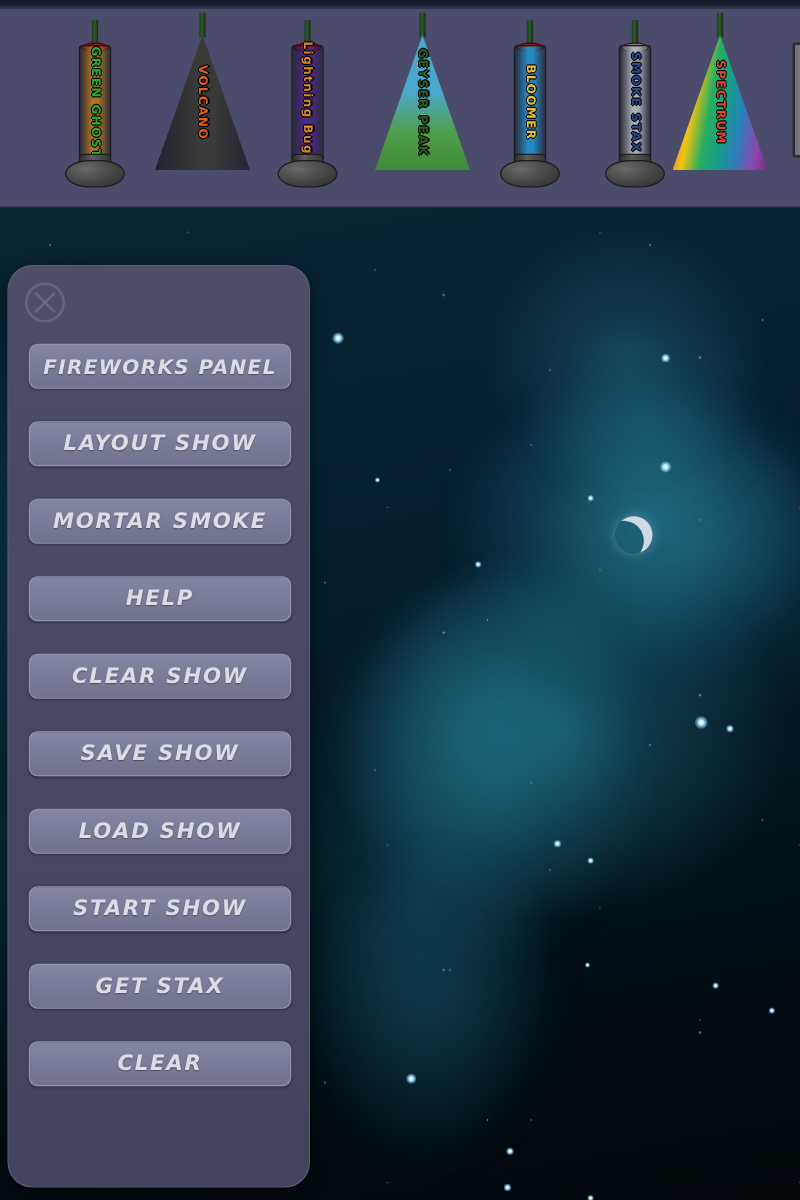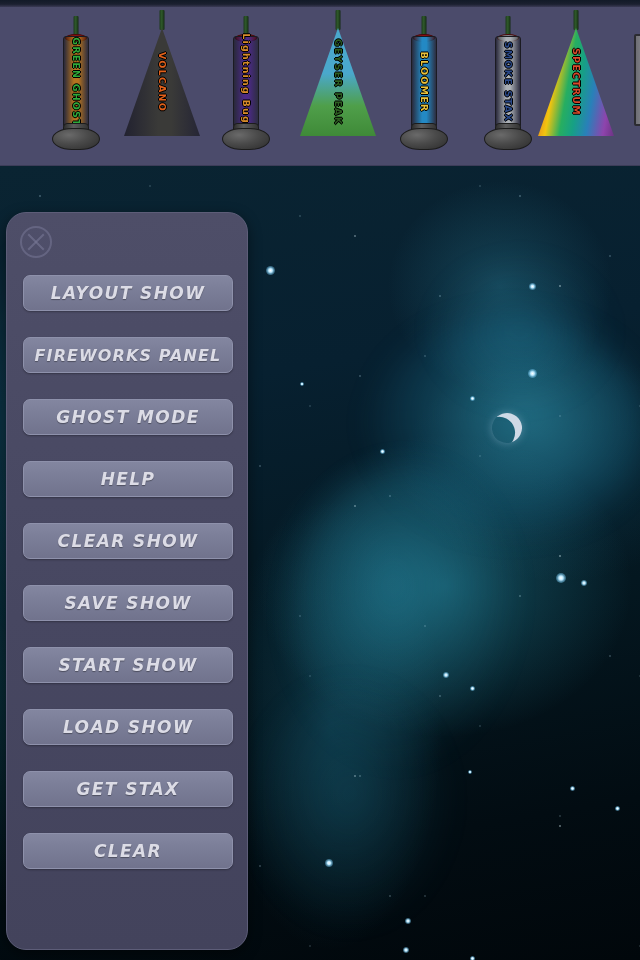--- a/index.html
+++ b/index.html
@@ -268,43 +268,43 @@
     <div class="bigstar" style="left:615px; top:640px; width:5px; height:5px;"></div>
     <div class="bigstar" style="left:468px; top:604px; width:4px; height:4px;"></div>
     <div class="bigstar" style="left:300px; top:216px; width:4px; height:4px;"></div>
 
     <div class="moon" style="left:492px; top:247px;"></div>
   </div>
 
   <div class="panel">
     <div class="closebtn"></div>
     <div class="menu" id="menu-list">
-        <div class="mbtn">
-          <span>LAYOUT SHOW</span>
-        </div>
         <div class="mbtn small">
           <span>FIREWORKS PANEL</span>
         </div>
         <div class="mbtn">
-          <span>GHOST MODE</span>
+          <span>LAYOUT SHOW</span>
+        </div>
+        <div class="mbtn">
+          <span>MORTAR SMOKE</span>
         </div>
         <div class="mbtn">
           <span>HELP</span>
         </div>
         <div class="mbtn">
           <span>CLEAR SHOW</span>
         </div>
         <div class="mbtn">
           <span>SAVE SHOW</span>
         </div>
         <div class="mbtn">
+          <span>LOAD SHOW</span>
+        </div>
+        <div class="mbtn">
           <span>START SHOW</span>
-        </div>
-        <div class="mbtn">
-          <span>LOAD SHOW</span>
         </div>
         <div class="mbtn">
           <span>GET STAX</span>
         </div>
         <div class="mbtn">
           <span>CLEAR</span>
         </div>
       </div>
   </div>
 

